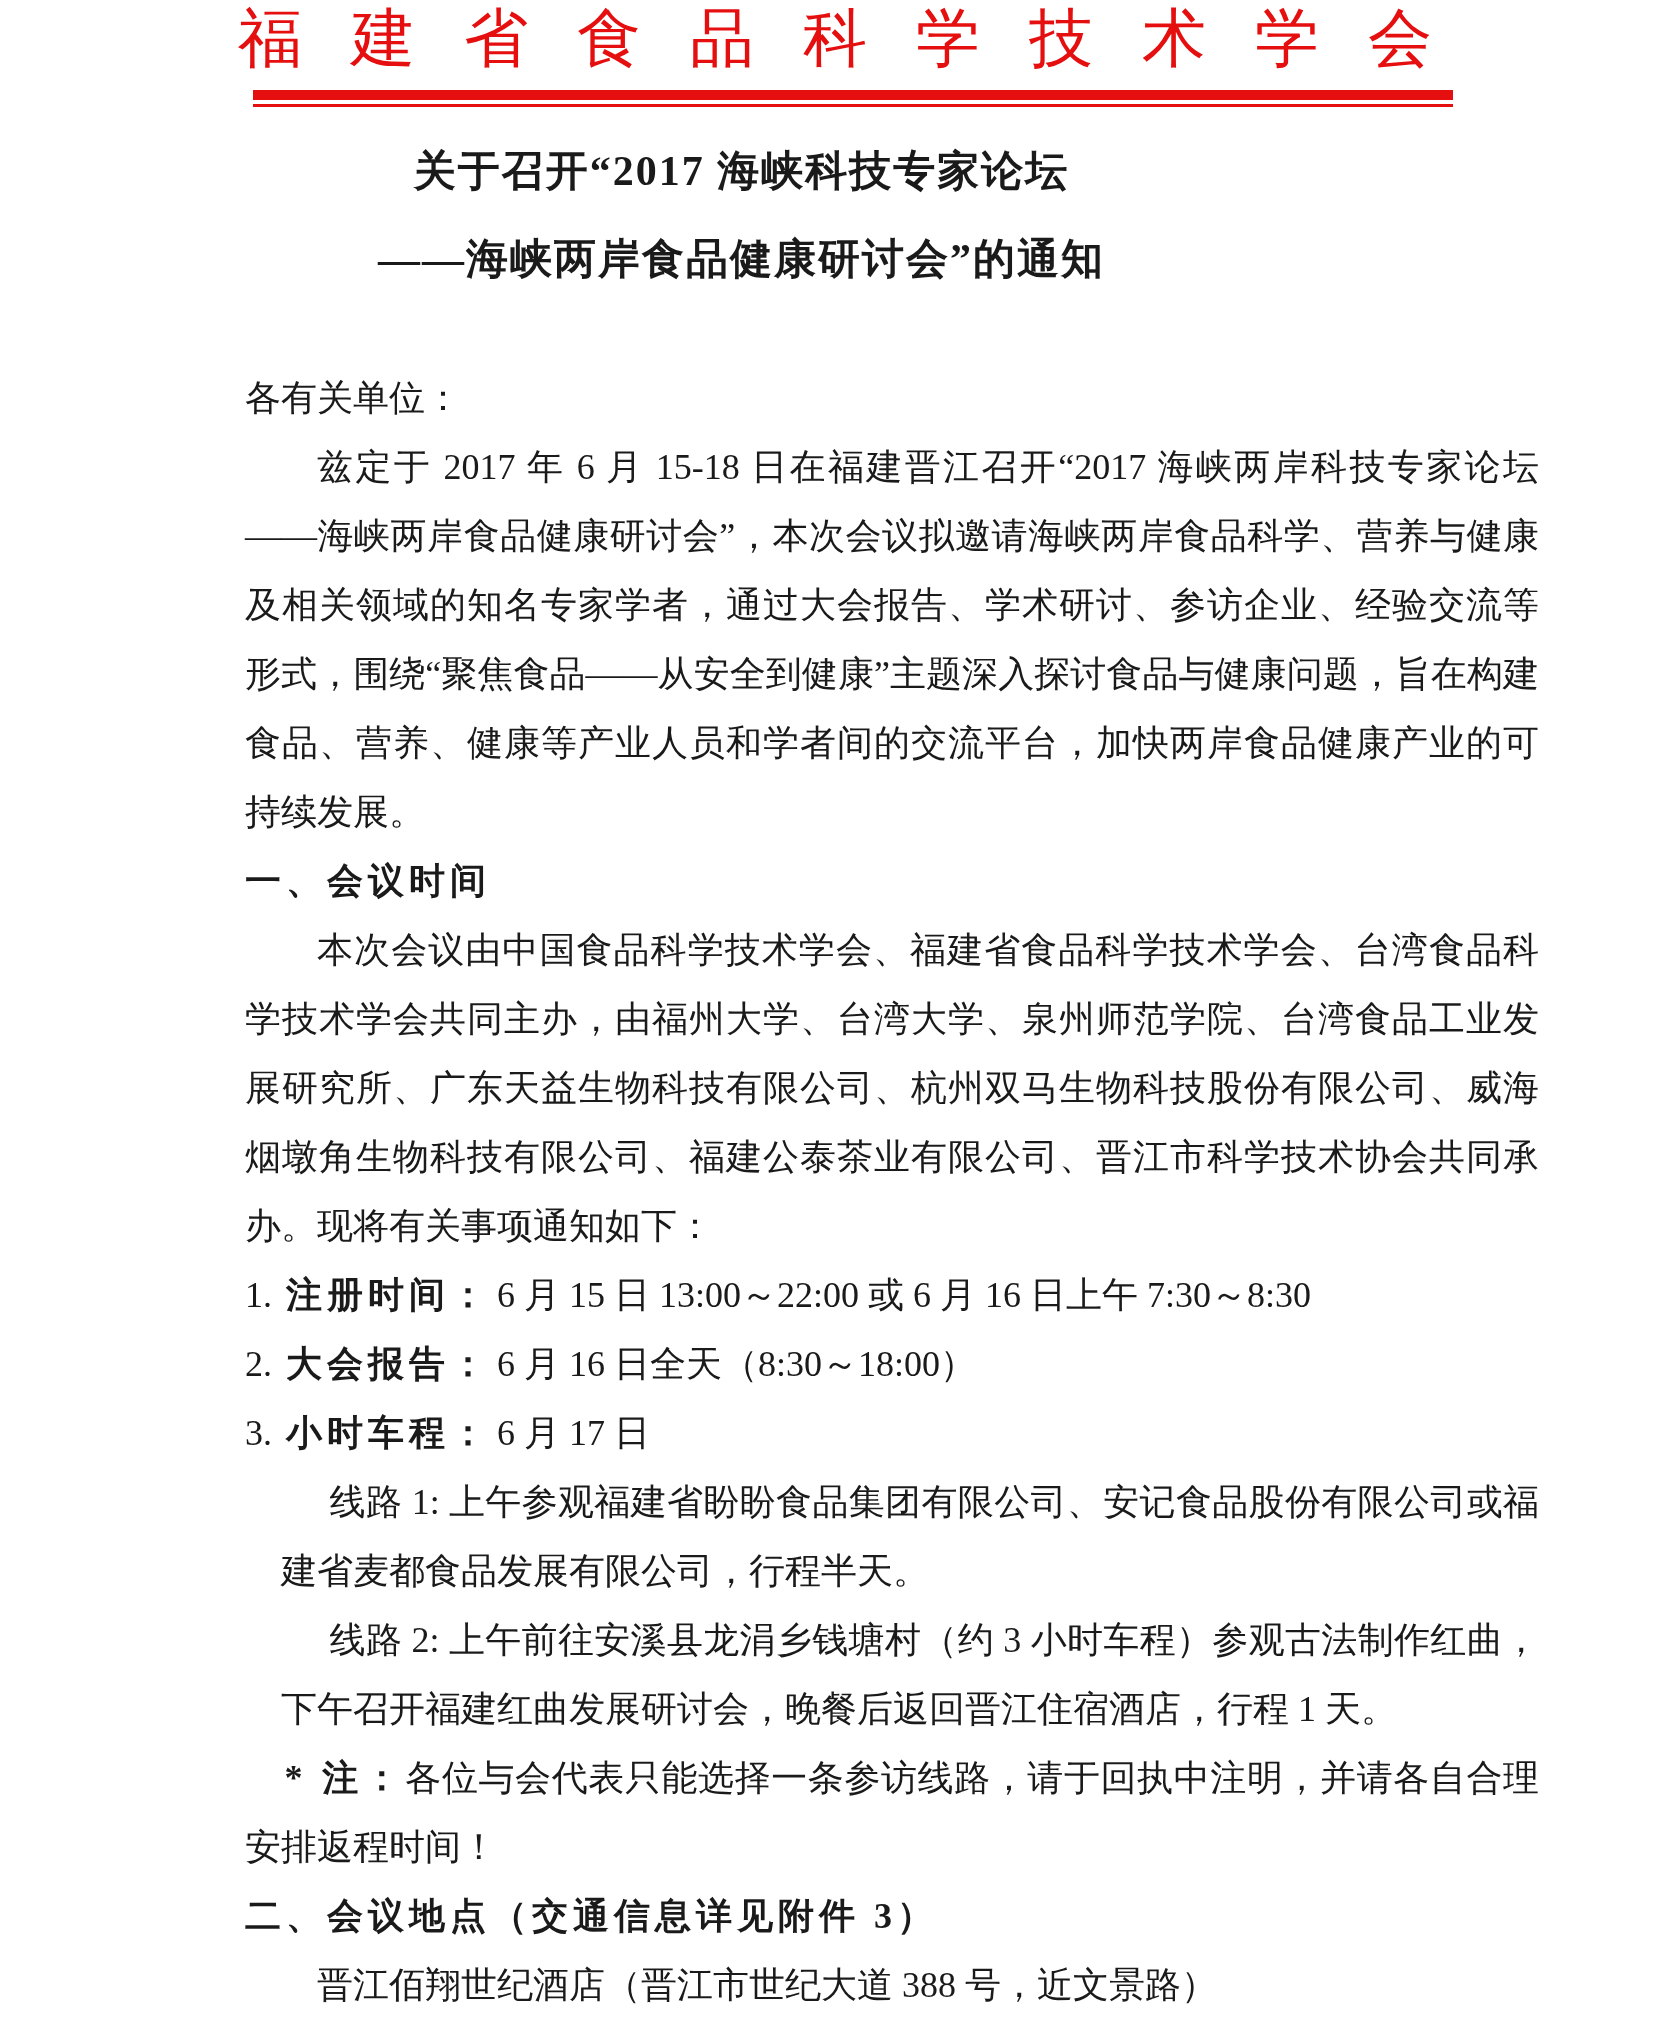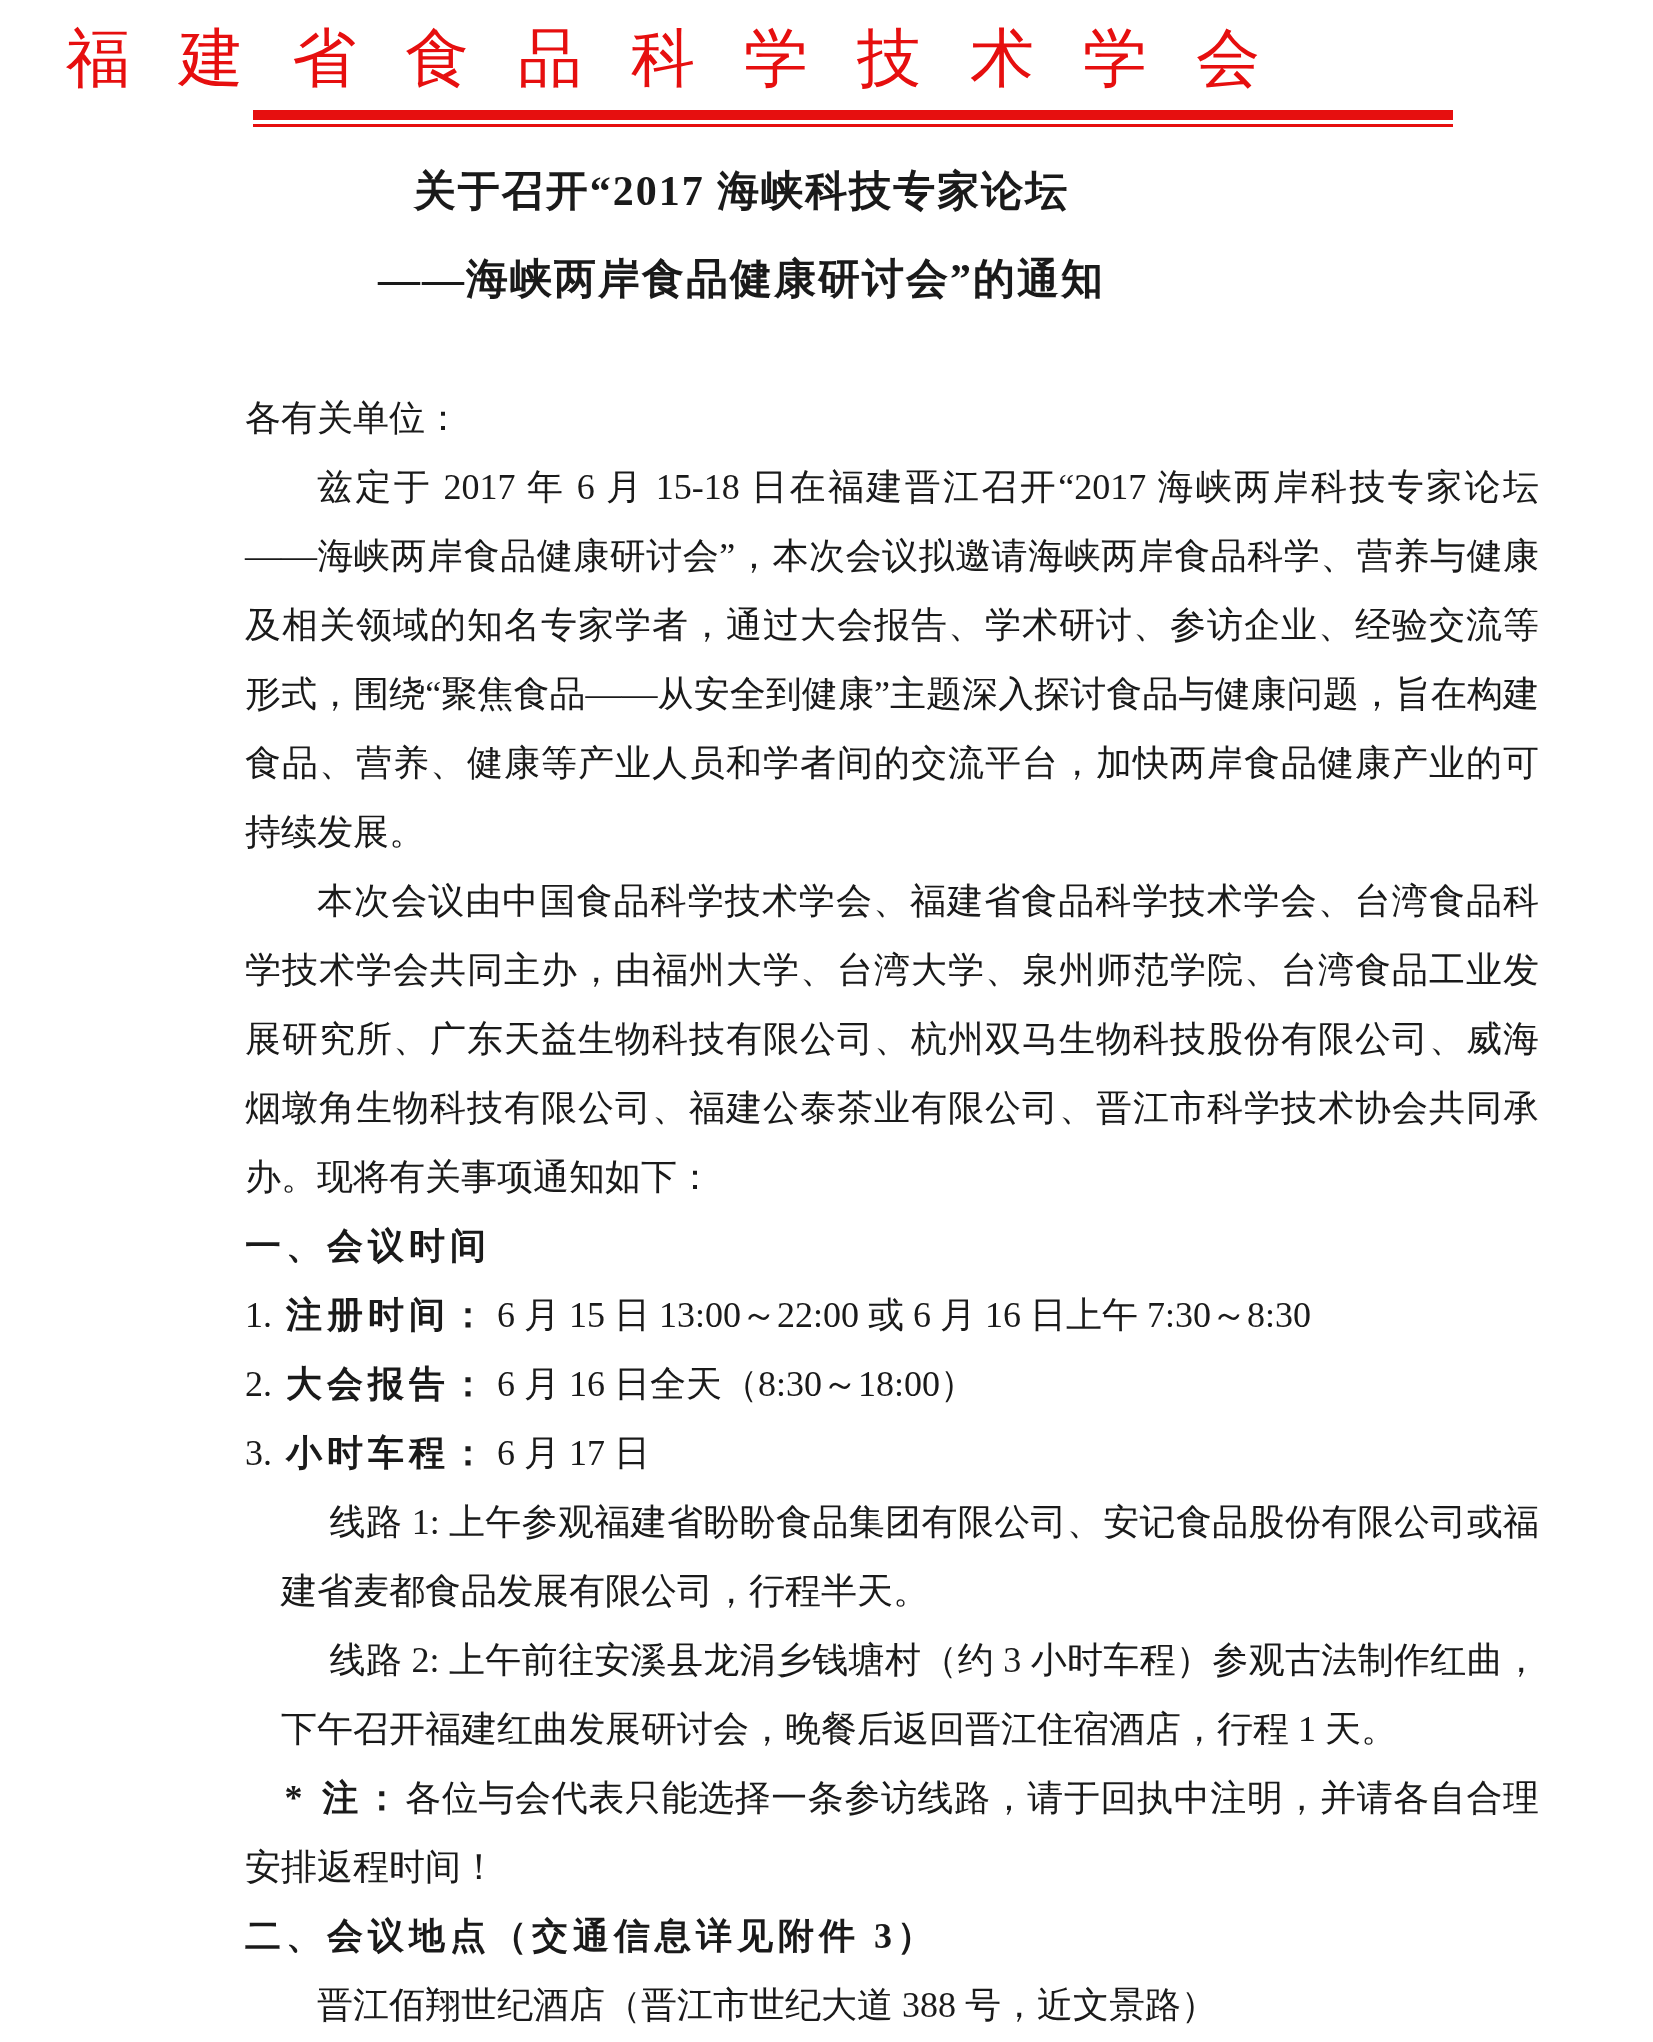--- a/index.html
+++ b/index.html
@@ -9,22 +9,23 @@
     width: 1653px;
     height: 2042px;
     margin: 0 auto;
     background: #ffffff;
     overflow: hidden;
     font-family: "Liberation Serif", "DejaVu Serif", serif;
     color: #1a1a1a;
   }
   
   .org-header {
-    padding-top: 24px;
+    padding-top: 4px;
     padding-left: 66px;
+    text-align: center;
     font-size: 64px;
     line-height: 70px;
     letter-spacing: 49px;
     white-space: nowrap;
     color: #e60f0f;
     font-weight: 400;
   }
   .red-rule {
     margin-top: 16px;
     margin-left: 253px;
@@ -77,23 +78,23 @@
     <div class="title-line">关于召开“2017 海峡科技专家论坛</div>
     <div class="title-line">——海峡两岸食品健康研讨会”的通知</div>
   </div>
 
   <div class="doc-body">
 
     <div class="para">各有关单位：</div>
 
     <div class="para indent-2">兹定于 2017 年 6 月 15-18 日在福建晋江召开“2017 海峡两岸科技专家论坛——海峡两岸食品健康研讨会”，本次会议拟邀请海峡两岸食品科学、营养与健康及相关领域的知名专家学者，通过大会报告、学术研讨、参访企业、经验交流等形式，围绕“聚焦食品——从安全到健康”主题深入探讨食品与健康问题，旨在构建食品、营养、健康等产业人员和学者间的交流平台，加快两岸食品健康产业的可持续发展。</div>
 
+    <div class="para heading">一、会议时间</div>
+
     <div class="para indent-2">本次会议由中国食品科学技术学会、福建省食品科学技术学会、台湾食品科学技术学会共同主办，由福州大学、台湾大学、泉州师范学院、台湾食品工业发展研究所、广东天益生物科技有限公司、杭州双马生物科技股份有限公司、威海烟墩角生物科技有限公司、福建公泰茶业有限公司、晋江市科学技术协会共同承办。现将有关事项通知如下：</div>
-
-    <div class="para heading">一、会议时间</div>
 
     <div class="para item">
       <span class="num">1.</span><span class="label">注册时间：</span><span>6 月 15 日 13:00～22:00 或 6 月 16 日上午 7:30～8:30</span>
     </div>
 
     <div class="para item">
       <span class="num">2.</span><span class="label">大会报告：</span><span>6 月 16 日全天（8:30～18:00）</span>
     </div>
 
     <div class="para item">

